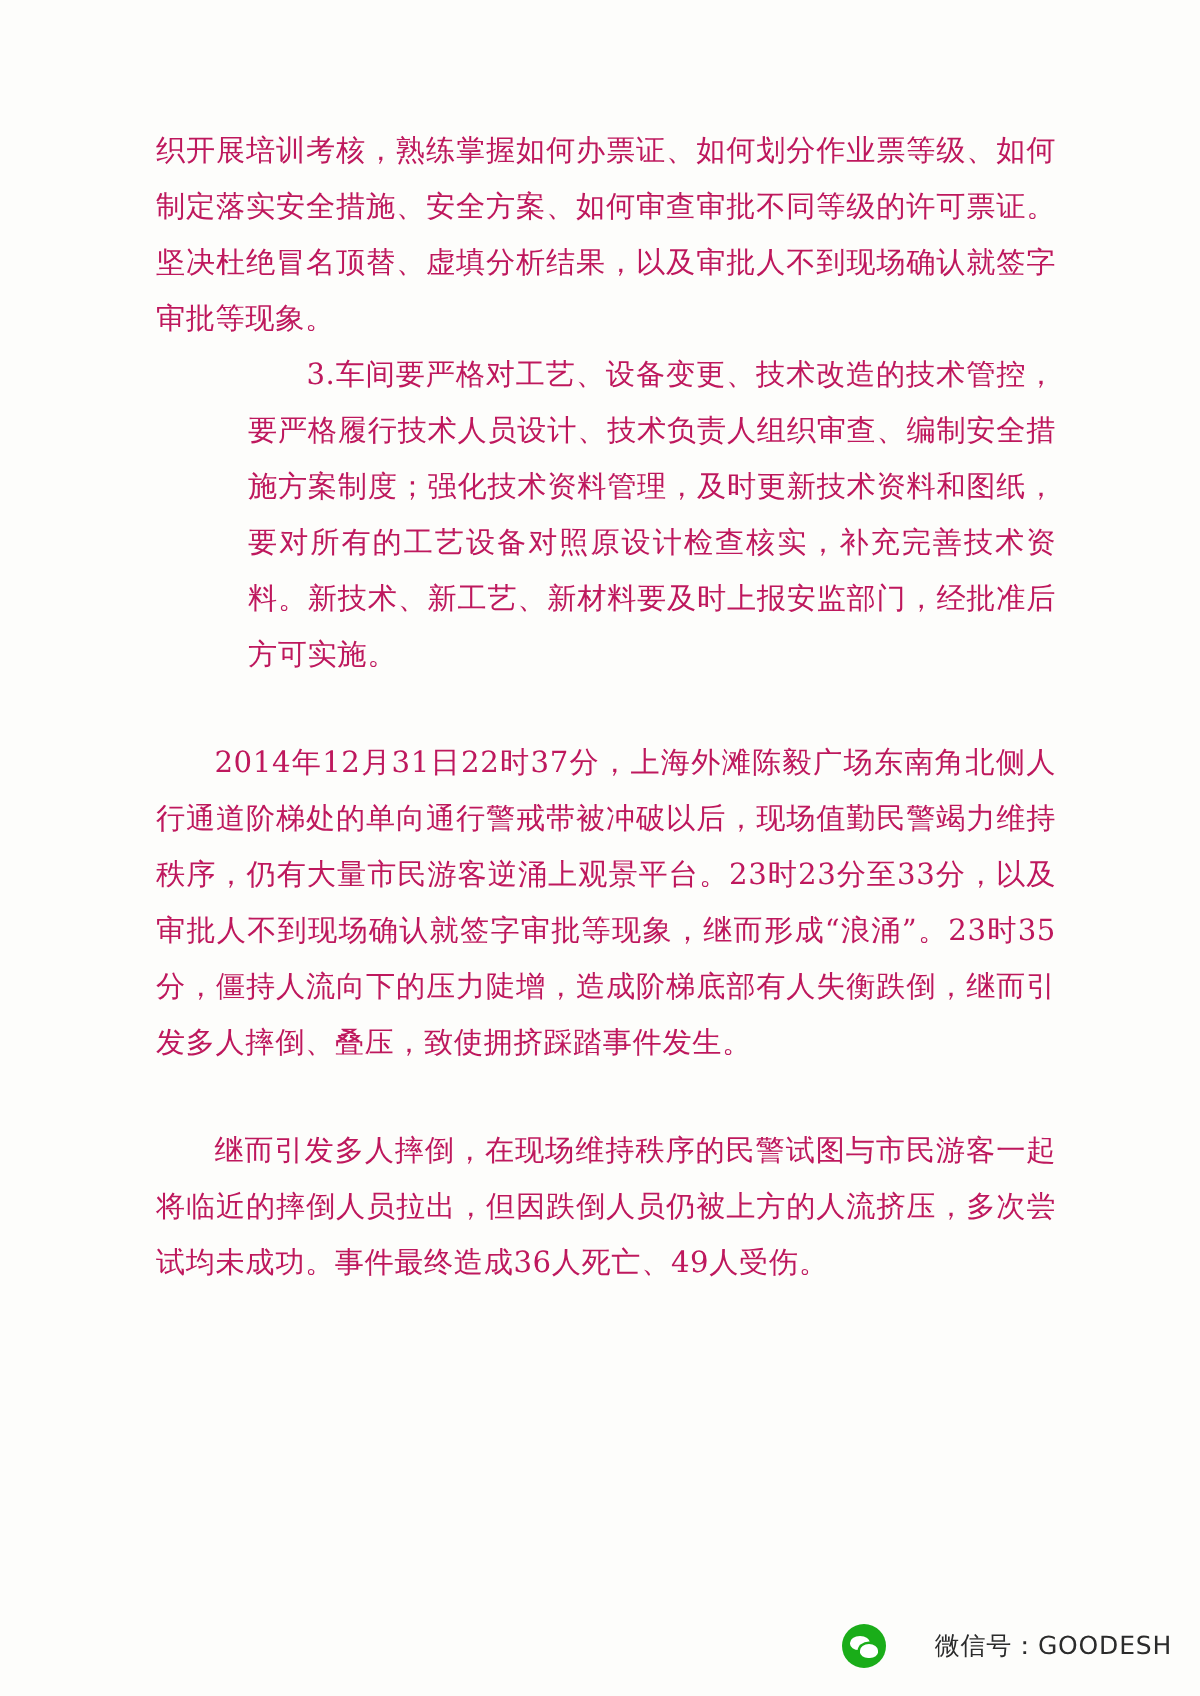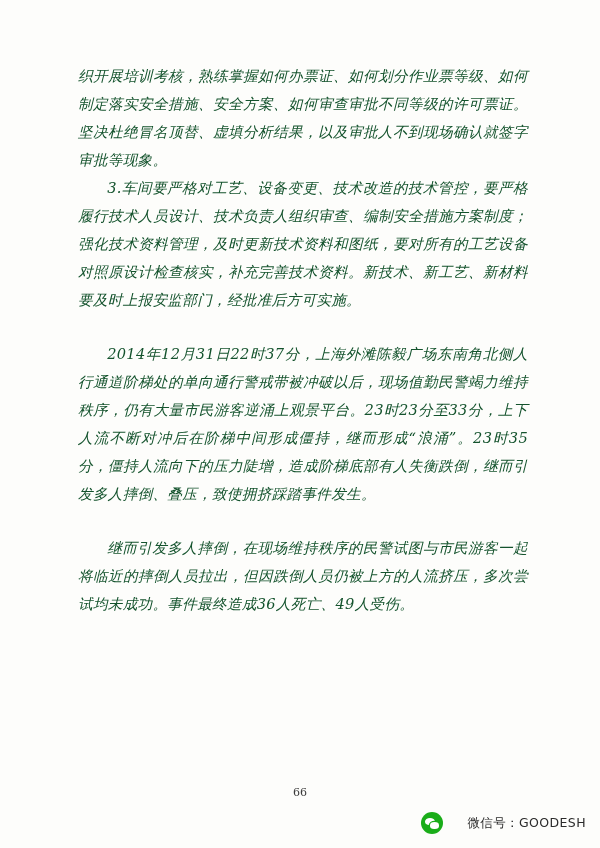--- a/index.html
+++ b/index.html
@@ -24,26 +24,25 @@
   }
   .content {
     position: absolute;
     left: 78px;
     top: 62px;
     width: 450px;
   }
   .para {
     font-size: 14.6px;
     line-height: 1.92;
-    color: #14532d;
+    color: #be185d;
     text-align: justify;
     letter-spacing: 0.3px;
     margin: 0 0 0 0;
     font-family: "DejaVu Serif", "Liberation Serif", serif;
-    font-style: italic;
   }
   .indent {
     text-indent: 2em;
   }
   .heading {
     font-size: 15.4px;
     font-weight: bold;
     color: #0b0b0b;
     letter-spacing: 0.6px;
     margin: 34px 0 0 0;
@@ -52,21 +51,21 @@
   .subheading {
     font-size: 14.8px;
     font-weight: bold;
     color: #0b0b0b;
     letter-spacing: 0.5px;
     margin: 34px 0 0 0;
     text-indent: 2em;
     font-family: "DejaVu Serif", "Liberation Serif", serif;
   }
   .para-block { margin-top: 26px; }
-  .para-tight { margin-top: 0px; }
+  .para-tight { margin-top: 0px; margin-left: 46px; }
   .page-number {
     position: absolute;
     left: 0;
     top: 786px;
     width: 600px;
     text-align: center;
     font-size: 11px;
     color: #3a3a3a;
     font-family: "DejaVu Serif", "Liberation Serif", serif;
   }
@@ -120,26 +119,25 @@
 <div class="page">
 
   <div class="content">
 
     <p class="para">织开展培训考核，熟练掌握如何办票证、如何划分作业票等级、如何制定落实安全措施、安全方案、如何审查审批不同等级的许可票证。坚决杜绝冒名顶替、虚填分析结果，以及审批人不到现场确认就签字审批等现象。</p>
 
     <p class="para indent para-tight">3.车间要严格对工艺、设备变更、技术改造的技术管控，要严格履行技术人员设计、技术负责人组织审查、编制安全措施方案制度；强化技术资料管理，及时更新技术资料和图纸，要对所有的工艺设备对照原设计检查核实，补充完善技术资料。新技术、新工艺、新材料要及时上报安监部门，经批准后方可实施。</p>
 
 
 
-    <p class="para indent para-block">2014年12月31日22时37分，上海外滩陈毅广场东南角北侧人行通道阶梯处的单向通行警戒带被冲破以后，现场值勤民警竭力维持秩序，仍有大量市民游客逆涌上观景平台。23时23分至33分，上下人流不断对冲后在阶梯中间形成僵持，继而形成“浪涌”。23时35分，僵持人流向下的压力陡增，造成阶梯底部有人失衡跌倒，继而引发多人摔倒、叠压，致使拥挤踩踏事件发生。</p>
+    <p class="para indent para-block">2014年12月31日22时37分，上海外滩陈毅广场东南角北侧人行通道阶梯处的单向通行警戒带被冲破以后，现场值勤民警竭力维持秩序，仍有大量市民游客逆涌上观景平台。23时23分至33分，以及审批人不到现场确认就签字审批等现象，继而形成“浪涌”。23时35分，僵持人流向下的压力陡增，造成阶梯底部有人失衡跌倒，继而引发多人摔倒、叠压，致使拥挤踩踏事件发生。</p>
 
     <p class="para indent para-block">继而引发多人摔倒，在现场维持秩序的民警试图与市民游客一起将临近的摔倒人员拉出，但因跌倒人员仍被上方的人流挤压，多次尝试均未成功。事件最终造成36人死亡、49人受伤。</p>
 
   </div>
 
-  <div class="page-number">66</div>
 
   <div class="watermark">
     <span class="wechat-badge"></span>
     <span class="wm-text">微信号：GOODESH</span>
   </div>
 
 </div>
 
 </body></html>

